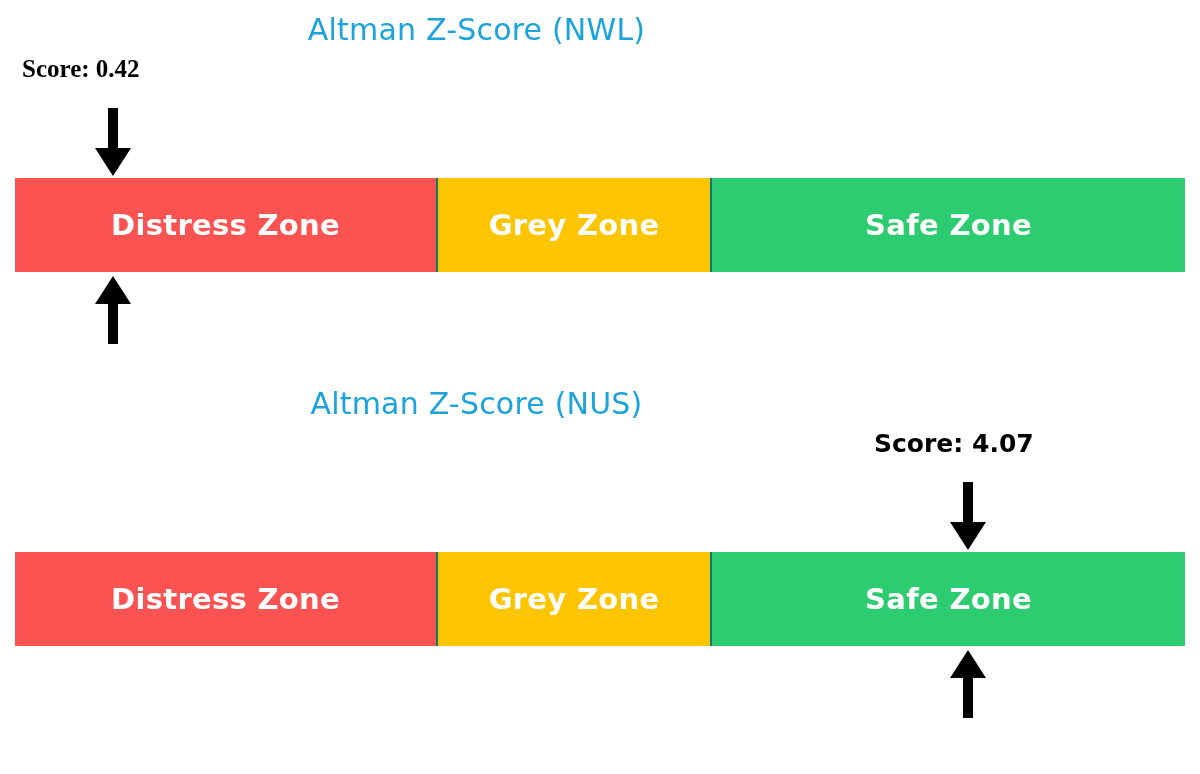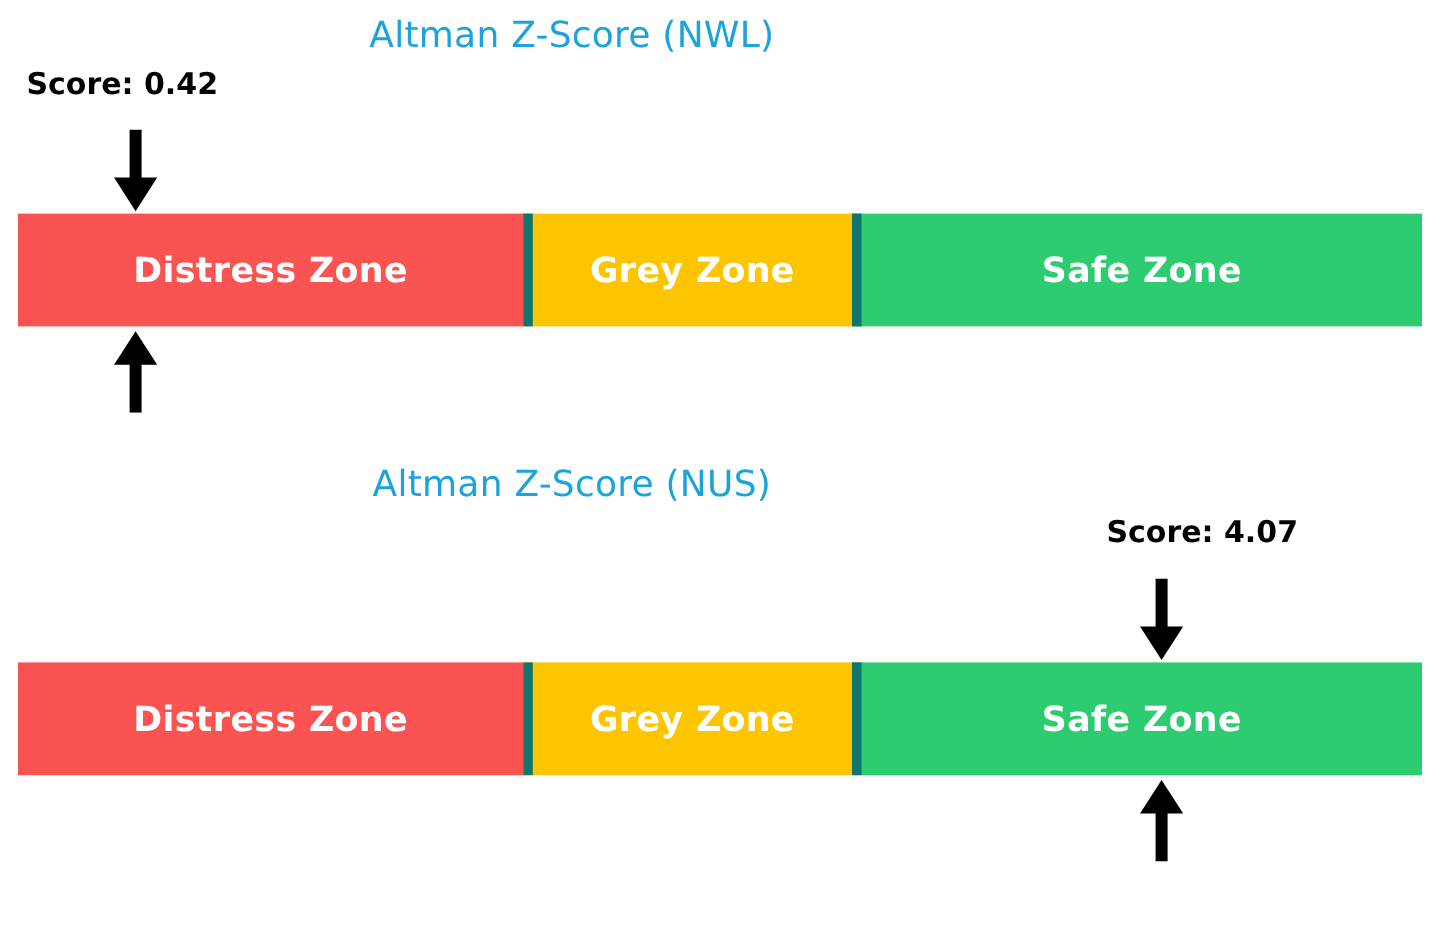--- a/index.html
+++ b/index.html
@@ -67,21 +67,21 @@
     align-items: stretch;
   }
   .zone-seg {
     position: relative;
     display: flex;
     align-items: center;
     justify-content: center;
     box-sizing: border-box;
   }
   .zone-seg + .zone-seg {
-    border-left: 8px solid #0f766e;
+    border-left: 2px solid #0f766e;
   }
   .zone-seg-label {
     font-family: "DejaVu Sans", sans-serif;
     font-size: 29px;
     font-weight: bold;
     color: #ffffff;
     letter-spacing: 0.3px;
     white-space: nowrap;
     line-height: 1;
   }
@@ -96,21 +96,21 @@
 </style>
 </head>
 <body>
 
 <div class="canvas">
 
   <div class="panel" id="panel-nwl">
 
     <div class="chart-title">Altman Z-Score (NWL)</div>
 
-    <div class="score-label" style="left:22px; top:55px;">Score: 0.42</div>
+    <div class="score-label" style="left:22px; top:55px;font-family:Liberation Serif, serif;">Score: 0.42</div>
 
     <div class="arrow" style="left:90px; top:108px;">
       <svg width="46" height="70" viewBox="0 0 46 70">
         <polygon points="18,0 28,0 28,40 41,40 23,68 5,40 18,40" fill="#000000"></polygon>
       </svg>
     </div>
 
     <div class="zone-bar" style="top:178px;">
       <div class="zone-seg" style="flex:0 0 421px; background:#FB5252;">
         <span class="zone-seg-label">Distress Zone</span>
@@ -128,21 +128,21 @@
         <polygon points="23,2 41,30 28,30 28,70 18,70 18,30 5,30" fill="#000000"></polygon>
       </svg>
     </div>
 
   </div>
 
   <div class="panel" id="panel-nus">
 
     <div class="chart-title">Altman Z-Score (NUS)</div>
 
-    <div class="score-label" style="left:874px; top:55px;margin-left:48px;">Score: 4.07</div>
+    <div class="score-label" style="left:874px; top:55px;">Score: 4.07</div>
 
     <div class="arrow" style="left:945px; top:108px;">
       <svg width="46" height="70" viewBox="0 0 46 70">
         <polygon points="18,0 28,0 28,40 41,40 23,68 5,40 18,40" fill="#000000"></polygon>
       </svg>
     </div>
 
     <div class="zone-bar" style="top:178px;">
       <div class="zone-seg" style="flex:0 0 421px; background:#FB5252;">
         <span class="zone-seg-label">Distress Zone</span>

